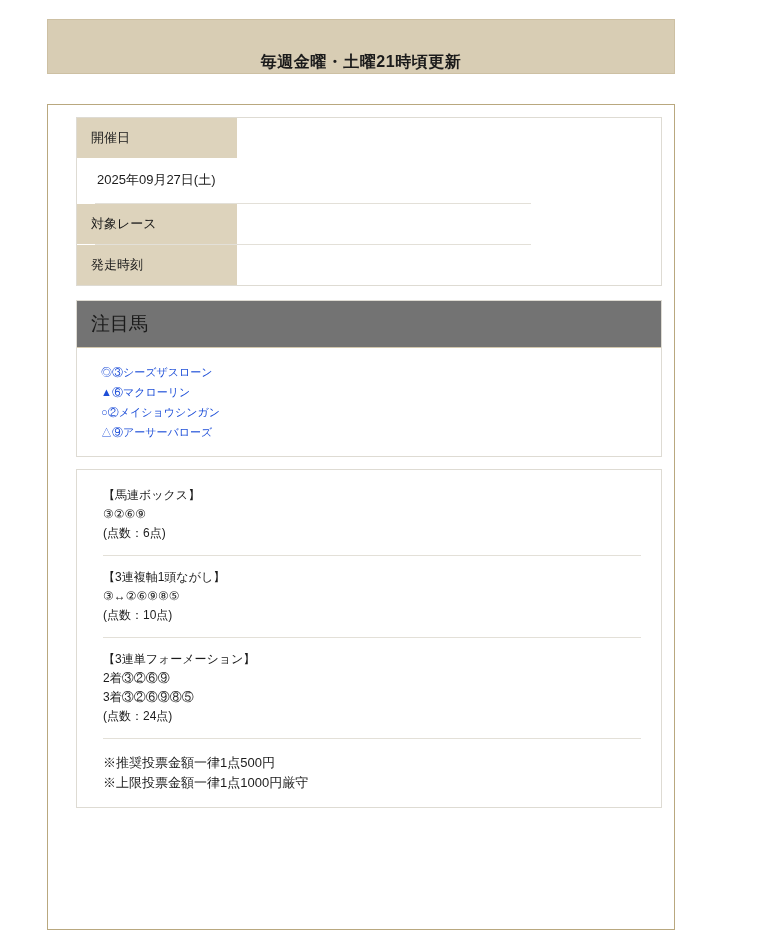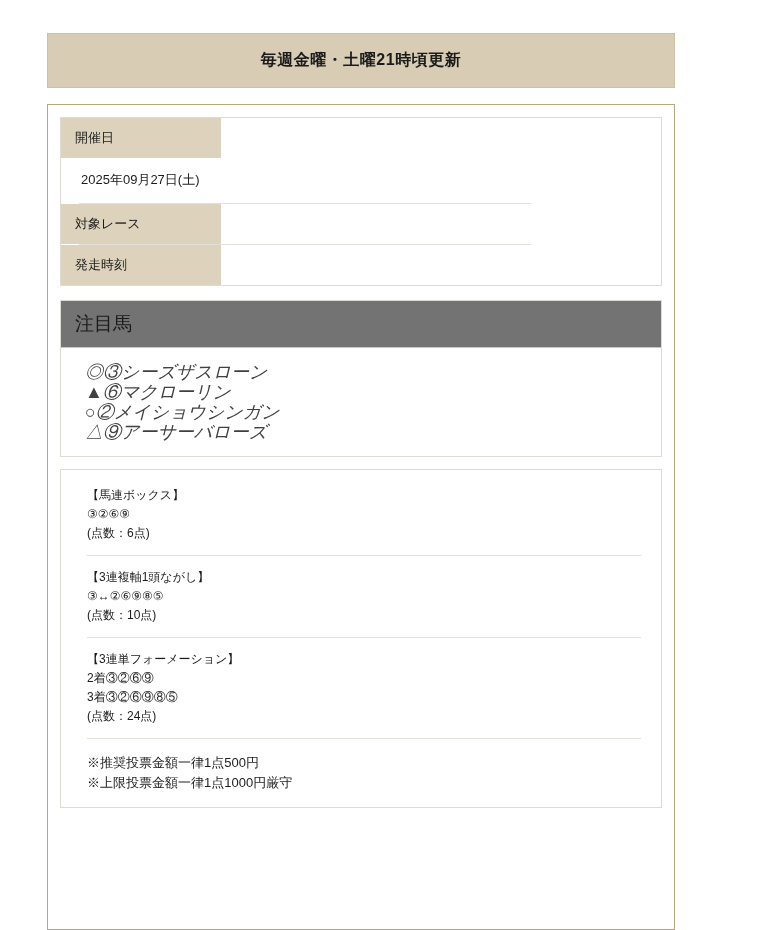--- a/index.html
+++ b/index.html
@@ -17,47 +17,47 @@
   .page {
     position: relative;
     width: 768px;
     height: 930px;
     overflow: hidden;
   }
   
   .banner {
     position: absolute;
     left: 47px;
-    top: 33px;
+    top: 19px;
     width: 628px;
     height: 55px;
     background: #d8cdb4;
     border: 1px solid #cdc0a3;
     box-sizing: border-box;
     display: flex;
-    align-items: center;
+    align-items: flex-end;
     justify-content: center;
   }
   .banner-title {
     font-size: 16px;
     font-weight: bold;
     letter-spacing: 0.5px;
     color: #1b1b1b;
   }
   
   .card {
     position: absolute;
     left: 47px;
     top: 104px;
     width: 628px;
     height: 826px;
     border: 1px solid #b9a87f;
     box-sizing: border-box;
     background: #ffffff;
-    padding: 12px 12px 0 12px;
+    padding: 12px 12px 0 28px;
   }
   
   .block {
     border: 1px solid #dedbd3;
     background: #ffffff;
     box-sizing: border-box;
     margin-bottom: 12px;
   }
   .block-head {
     background: #737373;
@@ -94,26 +94,25 @@
     box-sizing: border-box;
     font-size: 13px;
     padding: 11px 14px;
     color: #1b1b1b;
   }
   
   .list-body {
     padding: 14px 0 14px 0;
   }
   .list-line {
-    font-size: 18px;
+    font-size: 11px;
     line-height: 20px;
     padding: 0 0 0 24px;
-    color: #404040;
+    color: #1d4ed8;
     white-space: nowrap;
-    font-style: italic;
   }
   
   .bet-body {
     padding: 12px 0 4px 0;
   }
   .bet-group {
     padding: 4px 0 10px 26px;
   }
   .bet-line {
     font-size: 12px;

